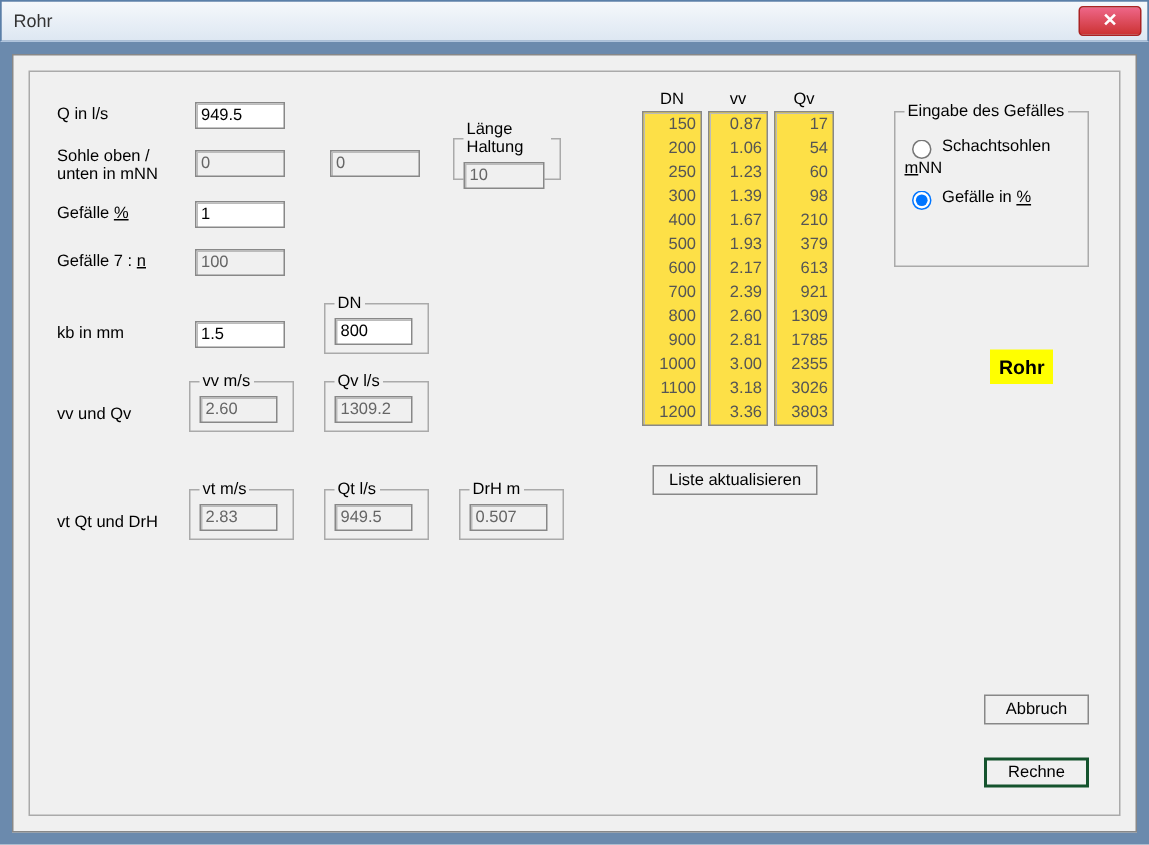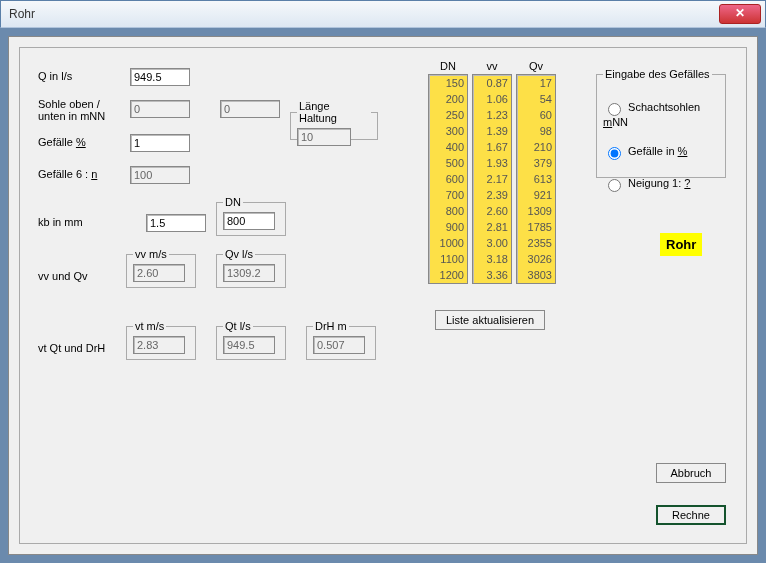--- a/index.html
+++ b/index.html
@@ -110,21 +110,21 @@
     padding: 3px 10px;
     font-size: 11px;
     cursor: pointer;
   }
   .btn.default {
     border: 2px solid #14532d;
     padding: 2px 12px;
   }
   .radiogroup label {
     display: block;
-    margin: 16px 0;
+    margin: 6px 0;
     font-size: 11px;
     cursor: pointer;
   }
   .radiogroup input { margin-right: 4px; vertical-align: middle; }
   .hotkey { text-decoration: underline; }
   .rohr-badge {
     position: absolute;
     background: #ffff00;
     color: #000;
     font-weight: bold;
@@ -149,33 +149,33 @@
     <span class="lbl" style="left:18px; top:50px; width:90px;">Sohle oben / unten in mNN</span>
     <input class="inp ro" style="left: 110px; top: 52px; width: 60px;" value="0">
     <input class="inp ro" style="left: 200px; top: 52px; width: 60px;" value="0">
 
     <span class="lbl" style="left:18px; top:88px;">
       <span>Gefälle </span><span class="hotkey">%</span>
     </span>
     <input class="inp" style="left: 110px; top: 86px; width: 60px;" value="1">
 
     <span class="lbl" style="left:18px; top:120px;">
-      <span>Gefälle 6 : </span><span class="hotkey">n</span>
+      <span>Gefälle 7 : </span><span class="hotkey">n</span>
     </span>
     <input class="inp ro" style="left: 110px; top: 118px; width: 60px;" value="100">
 
     <span class="lbl" style="left:18px; top:168px;text-align:center;">kb in mm</span>
-    <input class="inp" style="left: 126px; top: 166px; width: 60px;" value="1.5">
+    <input class="inp" style="left: 110px; top: 166px; width: 60px;" value="1.5">
 
     <fieldset style="left:196px; top:148px; width:70px; height:40px;">
       <legend>DN</legend>
       <input class="inp" style="position: relative; left: 0px; top: 0px; width: 52px;" value="800">
     </fieldset>
 
-    <fieldset style="left:270px; top:32px; width:88px; height:40px;margin-top:20px;">
+    <fieldset style="left:282px; top:32px; width:72px; height:40px;">
       <legend>Länge Haltung</legend>
       <input class="inp ro" style="position: relative; left: 0px; top: 0px; width: 54px;" value="10">
     </fieldset>
 
     <span class="lbl" style="left:18px; top:222px;">vv und Qv</span>
     <fieldset style="left:106px; top:200px; width:70px; height:40px;">
       <legend>vv m/s</legend>
       <input class="inp ro" style="position: relative; width: 52px;" value="2.60">
     </fieldset>
     <fieldset style="left:196px; top:200px; width:70px; height:40px;">
@@ -259,24 +259,20 @@
     <fieldset style="left:576px; top:20px; width:130px; height:110px;" class="radiogroup">
       <legend>Eingabe des Gefälles</legend>
       <label>
         <input type="radio" name="gef" style="">
         <span>Schachtsohlen </span><span class="hotkey">m</span><span>NN</span>
       </label>
       <label>
         <input type="radio" name="gef" checked="" style="">
         <span>Gefälle in </span><span class="hotkey">%</span>
       </label>
-      <label>
-        <input type="radio" name="gef" style="">
-        <span>Neigung 1: </span><span class="hotkey">?</span>
-      </label>
     </fieldset>
 
     <div class="rohr-badge" style="left:640px; top:185px;">Rohr</div>
 
     <button class="btn" style="right:20px; bottom:60px; width:70px;">Abbruch</button>
     <button class="btn default" style="right:20px; bottom:18px; width:70px;">Rechne</button>
 
   </div>
 </div>
 

